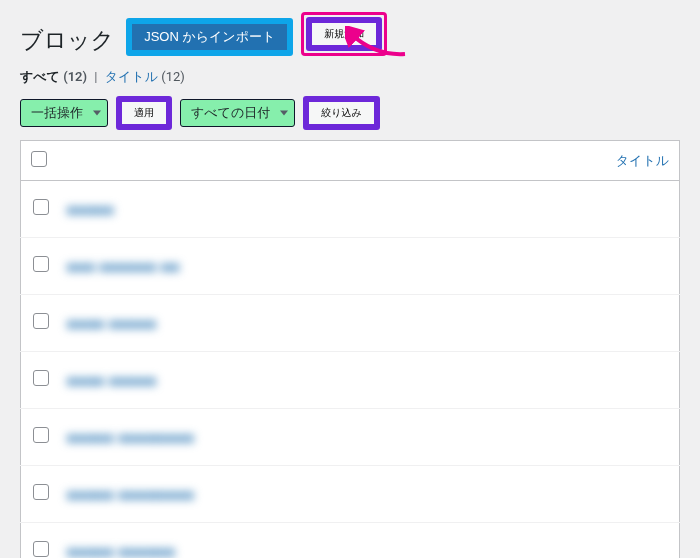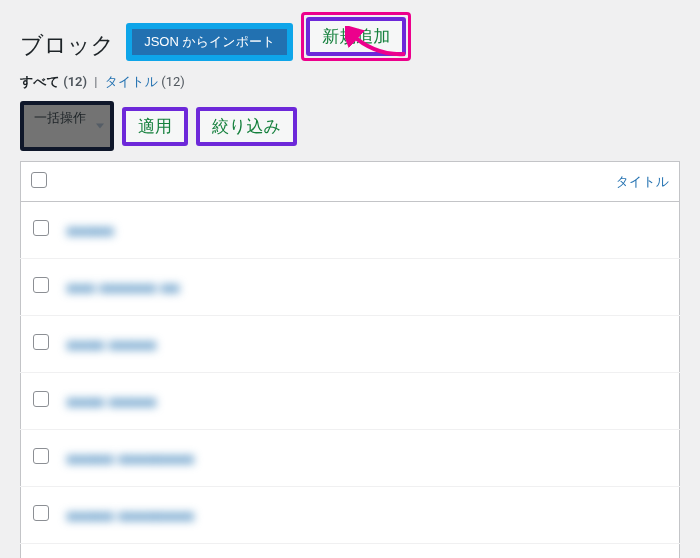--- a/index.html
+++ b/index.html
@@ -28,25 +28,25 @@
       background: #2271b1;
       color: #fff;
       border: 6px solid #0ea5e9;
       border-radius: 3px;
       padding: 4px 12px;
       font-size: 13px;
       cursor: pointer;
     }
     .btn-secondary {
       background: #f6f7f7;
-      color: #15803d;
-      border: 4px solid #6d28d9;
+      color: #000000;
+      border: 6px solid #6d28d9;
       border-radius: 3px;
       padding: 4px 12px;
-      font-size: 17px;
+      font-size: 10px;
       cursor: pointer;
     }
     .highlight-box {
       border: 3px solid #ec008c;
       border-radius: 4px;
       padding: 2px;
       display: inline-flex;
     }
     .arrow-svg {
       position: absolute;
@@ -69,24 +69,24 @@
     .table-nav {
       display: flex;
       align-items: center;
       gap: 8px;
       padding: 0 20px 10px 20px;
     }
     .select-wrap {
       position: relative;
       display: inline-flex;
       align-items: center;
-      background: #737373;
-      border: 4px solid #0f172a;
-      border-radius: 3px;
-      padding: 4px 24px 20px 10px;
+      background: #86efac;
+      border: 1px solid #0f172a;
+      border-radius: 3px;
+      padding: 4px 24px 4px 10px;
       min-width: 88px;
       font-size: 13px;
       cursor: pointer;
     }
     .select-arrow {
       position: absolute;
       right: 6px;
       top: 50%;
       transform: translateY(-50%);
       width: 0; height: 0;
@@ -164,20 +164,24 @@
     <span class="count">(12)</span>
   </a>
 </div>
 
 <div class="table-nav">
   <div class="select-wrap">
     <span>一括操作</span>
     <span class="select-arrow"></span>
   </div>
   <button class="btn-secondary">適用</button>
+  <div class="select-wrap">
+    <span>すべての日付</span>
+    <span class="select-arrow"></span>
+  </div>
   <button class="btn-secondary">絞り込み</button>
 </div>
 
 <table class="wp-list-table">
   <thead>
     <tr>
       <th class="check-col"><span class="checkbox"></span></th>
       <th class="th-title"><a href="#">タイトル</a></th>
     </tr>
   </thead>

